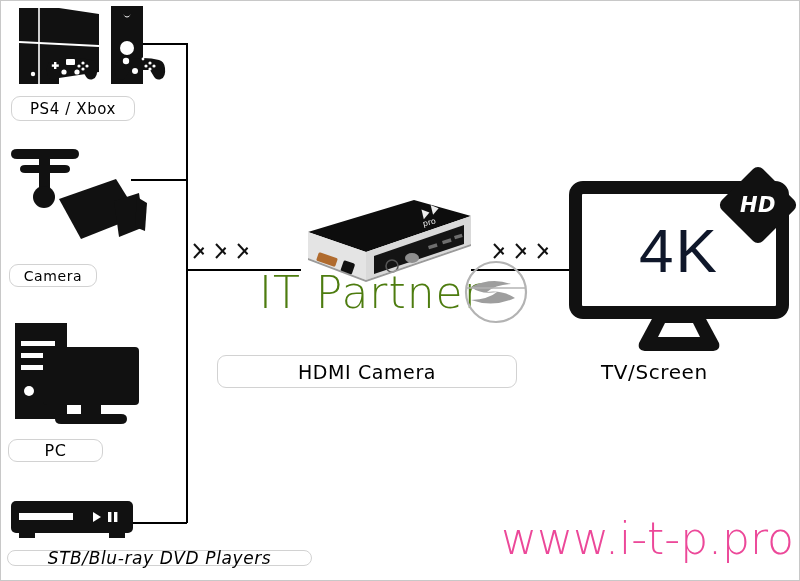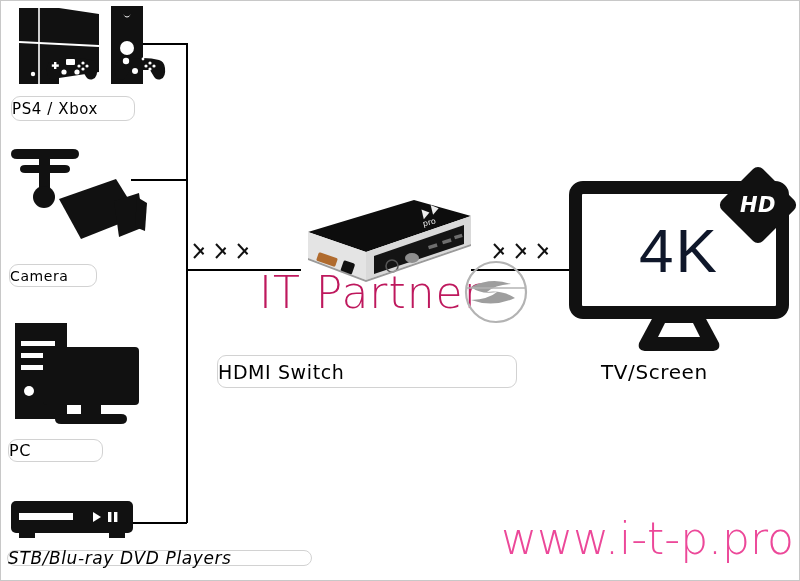--- a/index.html
+++ b/index.html
@@ -28,20 +28,21 @@
 
   
   .label-pill {
     position: absolute;
     border: 1px solid #d2d2d2;
     border-radius: 9px;
     background: #ffffff;
     color: #000000;
     display: flex;
     align-items: center;
+    justify-content: center;
     font-family: "DejaVu Sans", sans-serif;
     letter-spacing: 0.6px;
     white-space: nowrap;
     box-sizing: border-box;
   }
   .label-plain {
     position: absolute;
     color: #000000;
     display: flex;
     align-items: center;
@@ -77,21 +78,21 @@
     width: 14px;
     height: 0;
     border-top: 2px solid #111111;
   }
   .chev::before { top: 6px;  transform: rotate(47deg);  transform-origin: left center; }
   .chev::after  { top: 20px; transform: rotate(-47deg); transform-origin: left center; }
 
   
   .wm-text {
     position: absolute;
-    color: #be185d;
+    color: #4d7c0f;
     font-family: "DejaVu Sans", sans-serif;
     font-weight: 300;
     white-space: nowrap;
     user-select: none;
   }
   .wm-logo { position: absolute; }
 
   
   .tv-frame {
     position: absolute;
@@ -276,21 +277,21 @@
       <rect x="188" y="42" width="8" height="3.5" fill="#6e6e6e" transform="rotate(-17 188 42)"></rect>
 
       <polygon points="42,38 100,58 100,86 42,64" fill="#e4e4e4"></polygon>
       <rect x="53" y="58" width="20" height="9" rx="1.6" fill="#b06b2e" transform="rotate(19 53 58)"></rect>
       <rect x="78" y="66" width="12" height="12" rx="2" fill="#111" transform="rotate(19 78 66)"></rect>
 
       <polygon points="42,64 100,86 205,50 205,52 100,88 42,66" fill="#9a9a9a"></polygon>
     </svg>
   </div>
   <div class="label-pill" style="left:216px; top:354px; width:300px; height:33px; font-size:19px;">
-    <span>HDMI Switch</span>
+    <span>HDMI Camera</span>
   </div>
 
   <div class="tv-frame" style="left:568px; top:180px; width:220px; height:138px;"></div>
   <div class="tv-screen-text" style="left:568px; top:180px; width:220px; height:138px; display:flex; align-items:center; justify-content:center; font-size:62px;">
     <span>4K</span>
   </div>
   <div class="tv-stand-neck" style="left:0; top:0; width:0; height:0;">
     <svg class="abs" width="140" height="36" viewBox="0 0 140 36" style="left:608px; top:316px; position:absolute;" xmlns="http://www.w3.org/2000/svg">
       <path d="M44 0 h52 l14 26 q2 8 -8 8 h-64 q-10 0 -8 -8 z" fill="#111"></path>
       <path d="M56 6 h28 l7 14 h-42 z" fill="#fff"></path>

